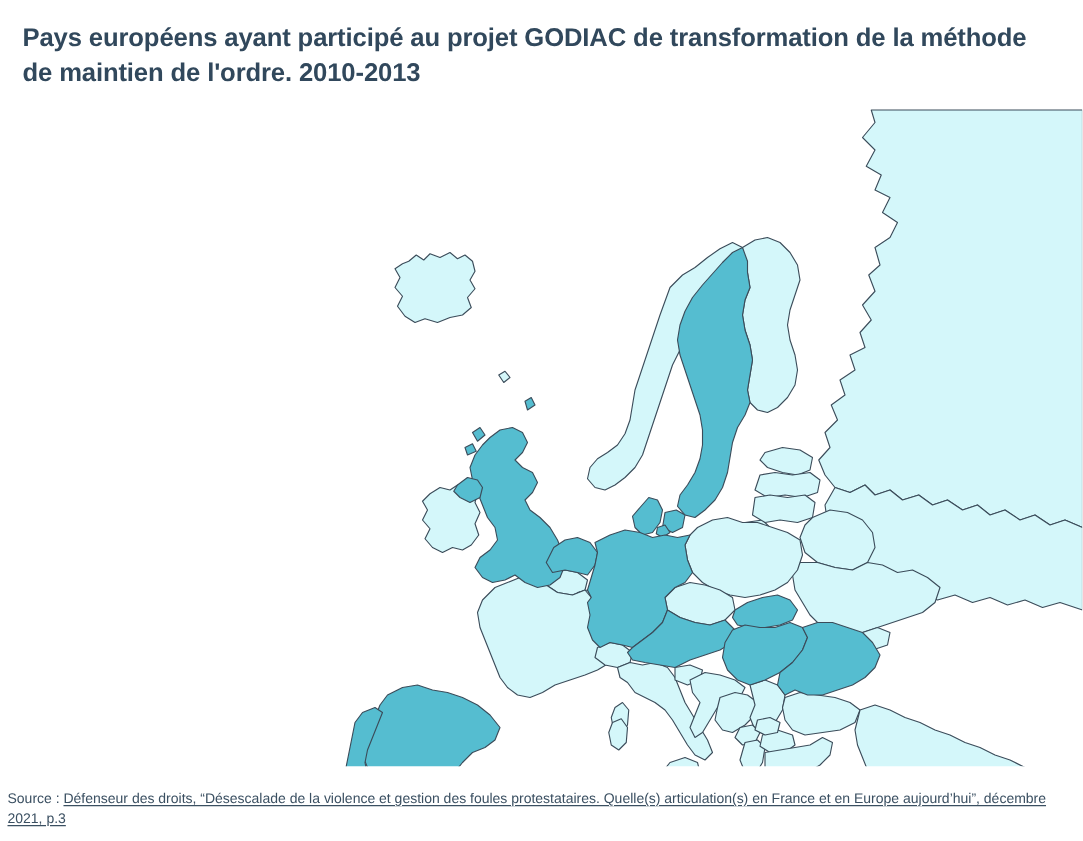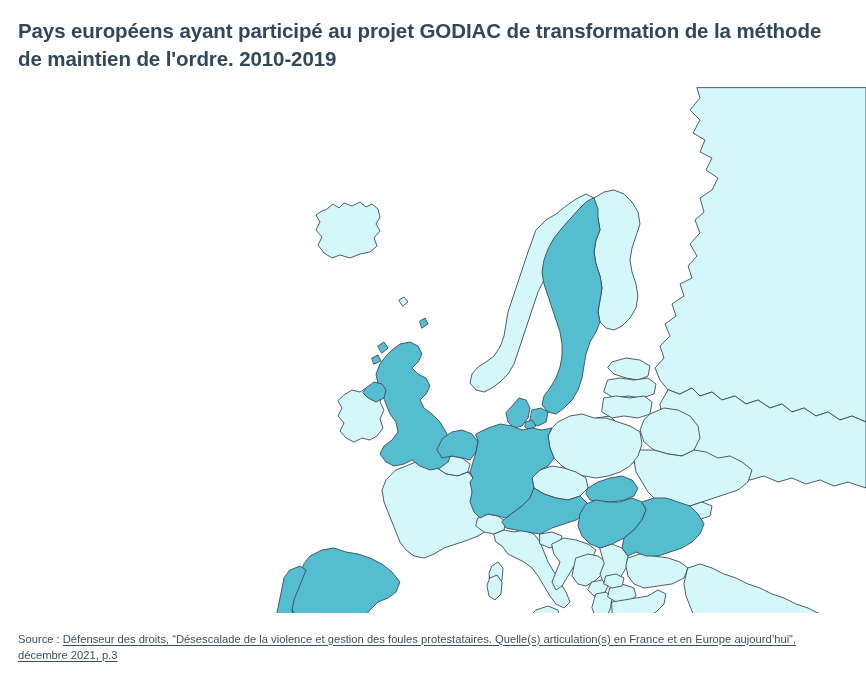--- a/index.html
+++ b/index.html
@@ -50,39 +50,39 @@
     stroke: #3b4c5a;
     stroke-width: 0.9;
     stroke-linejoin: round;
     stroke-linecap: round;
     vector-effect: non-scaling-stroke;
   }
   .c-base { fill: #d4f7fa; }
   .c-hl   { fill: #55bdd0; }
   .source-block {
     flex: 0 0 auto;
-    padding: 5px 22px 10px 18px;
+    padding: 5px 22px 10px 6px;
     font-size: 11.2px;
     line-height: 1.45;
     color: #3a4f61;
   }
   .source-label { color: #3a4f61; }
   .source-link {
     color: #3a4f61;
     text-decoration: underline;
     text-underline-offset: 1.5px;
   }
 </style>
 </head>
 <body>
 
 <div id="figure">
 
   <div class="title-block">
-    <h1 class="chart-title">Pays européens ayant participé au projet GODIAC de transformation de la méthode de maintien de l'ordre. 2010-2019</h1>
+    <h1 class="chart-title">Pays européens ayant participé au projet GODIAC de transformation de la méthode de maintien de l'ordre. 2010-2013</h1>
   </div>
 
   <div class="map-area">
     <svg viewBox="0 0 866 535" preserveAspectRatio="xMidYMid meet">
 
       <g>
 
         <path class="country c-base" d="M697 10 L700 20 L690 32 L700 42 L693 55 L705 62 L700 74 L712 80 L706 92 L718 100 L712 112
              L700 120 L704 134 L695 142 L700 155 L690 166 L697 178 L688 188 L692 200 L680 206 L684 218
              L672 226 L676 238 L665 246 L670 258 L660 268 L664 280 L655 290 L660 302 L668 312 L680 316

